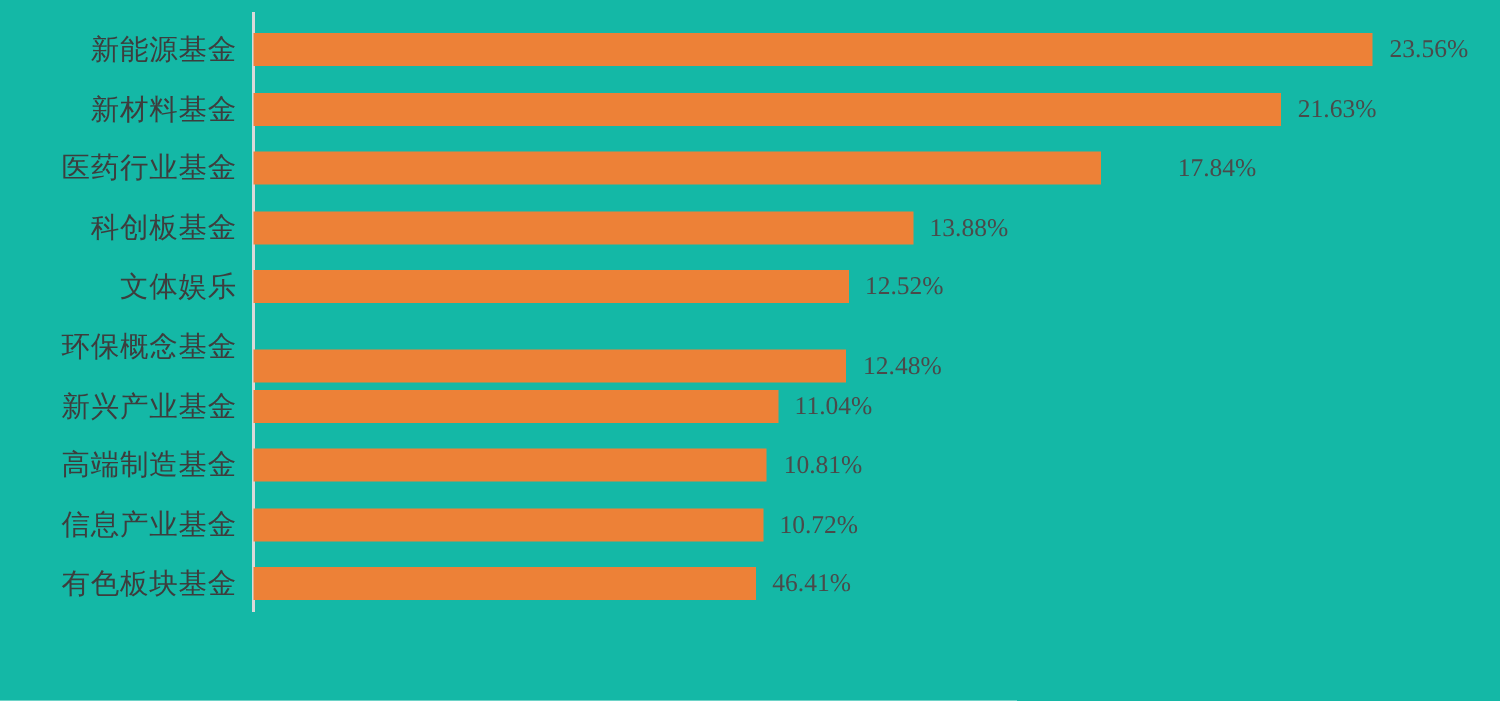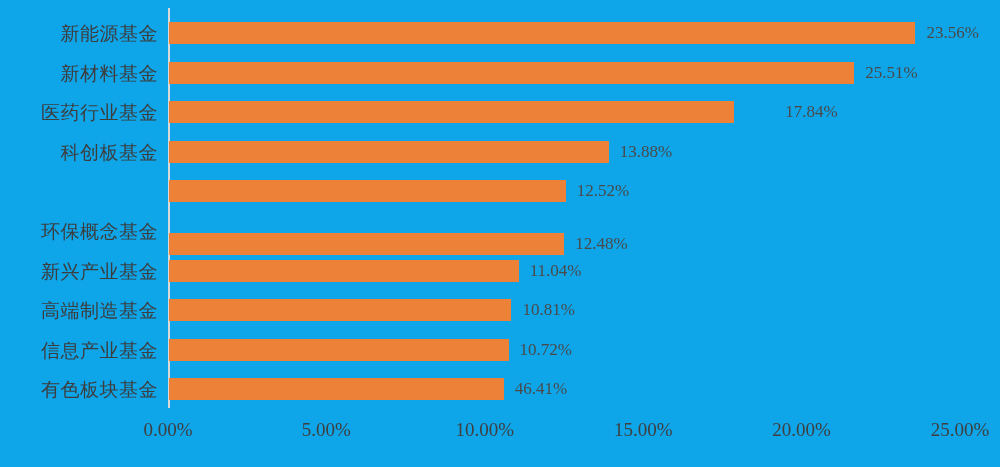--- a/index.html
+++ b/index.html
@@ -11,21 +11,21 @@
     width: 1000px;
     height: 467px;
     overflow: hidden;
     font-family: "Liberation Serif", "DejaVu Serif", serif;
   }
 
   #chart-root {
     position: relative;
     width: 1000px;
     height: 467px;
-    background: #0ea5e9;
+    background: #14b8a6;
   }
 
   
   .cat-labels {
     position: absolute;
     left: 0;
     top: 0;
     width: 158px;
     height: 408px;
   }
@@ -103,36 +103,37 @@
 </head>
 <body>
 
 <div id="chart-root">
 
   <div class="cat-labels">
       <div class="cat-label" style="top: 22px;">新能源基金</div>
       <div class="cat-label" style="top: 61.6px;">新材料基金</div>
       <div class="cat-label" style="top: 101.2px;">医药行业基金</div>
       <div class="cat-label" style="top: 140.8px;">科创板基金</div>
+      <div class="cat-label" style="top: 180.4px;">文体娱乐</div>
       <div class="cat-label" style="top: 220px;">环保概念基金</div>
       <div class="cat-label" style="top: 259.6px;">新兴产业基金</div>
       <div class="cat-label" style="top: 299.2px;">高端制造基金</div>
       <div class="cat-label" style="top: 338.8px; padding-left: 40px;">信息产业基金</div>
       <div class="cat-label" style="top: 378.4px;">有色板块基金</div>
     </div>
 
   <div class="plot">
     <div class="axis-line"></div>
   <div class="bar-row" style="top: 22px; width: 832px;">
         <div class="bar" style="width: 746.381px; background: rgb(237, 129, 55);"></div>
         <div class="bar-value" style="left: 758.381px;">23.56%</div>
       </div>
       <div class="bar-row" style="top: 61.6px; width: 832px;">
         <div class="bar" style="width: 685.238px; background: rgb(237, 129, 55);"></div>
-        <div class="bar-value" style="left: 697.238px;">25.51%</div>
+        <div class="bar-value" style="left: 697.238px;">21.63%</div>
       </div>
       <div class="bar-row" style="top: 101.2px; width: 832px;">
         <div class="bar" style="width: 565.171px; background: rgb(237, 129, 55);"></div>
         <div class="bar-value" style="left: 577.171px; margin-left: 40px;">17.84%</div>
       </div>
       <div class="bar-row" style="top: 140.8px; width: 832px;">
         <div class="bar" style="width: 439.718px; background: rgb(237, 129, 55);"></div>
         <div class="bar-value" style="left: 451.718px;">13.88%</div>
       </div>
       <div class="bar-row" style="top: 180.4px; width: 832px;">
@@ -154,22 +155,14 @@
       <div class="bar-row" style="top: 338.8px; width: 832px;">
         <div class="bar" style="width: 339.61px; background: rgb(237, 129, 55);"></div>
         <div class="bar-value" style="left: 351.61px;">10.72%</div>
       </div>
       <div class="bar-row" style="top: 378.4px; width: 832px;">
         <div class="bar" style="width: 334.858px; background: rgb(237, 129, 55);"></div>
         <div class="bar-value" style="left: 346.858px;">46.41%</div>
       </div>
     </div>
 
-  <div class="xticks">
-      <div class="xtick" style="left: 168px;">0.00%</div>
-      <div class="xtick" style="left: 326.4px;">5.00%</div>
-      <div class="xtick" style="left: 484.8px;">10.00%</div>
-      <div class="xtick" style="left: 643.2px;">15.00%</div>
-      <div class="xtick" style="left: 801.6px;">20.00%</div>
-      <div class="xtick" style="left: 960px;">25.00%</div>
-    </div>
 
 </div>
 
 </body></html>

